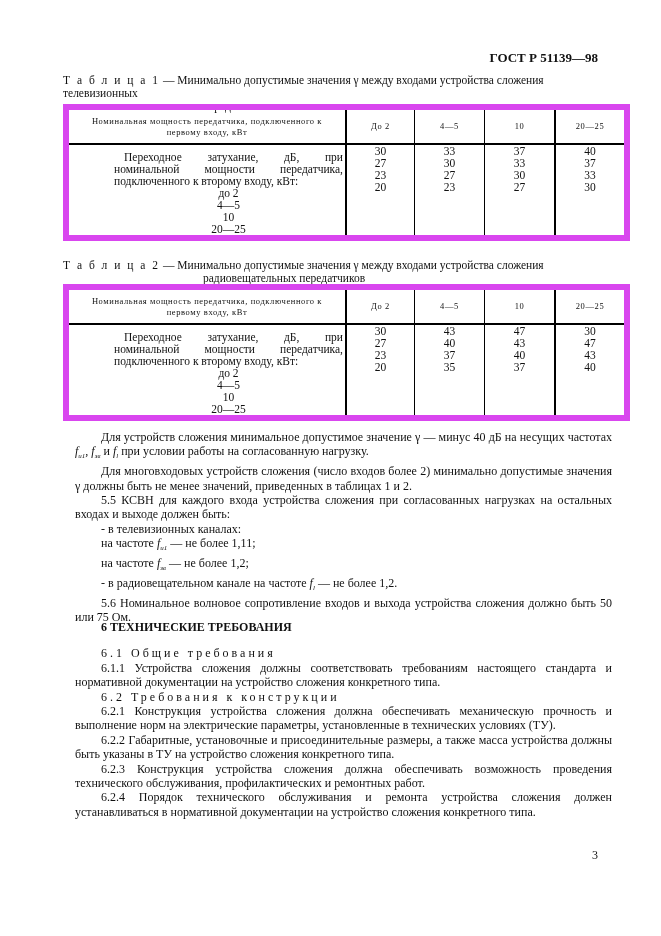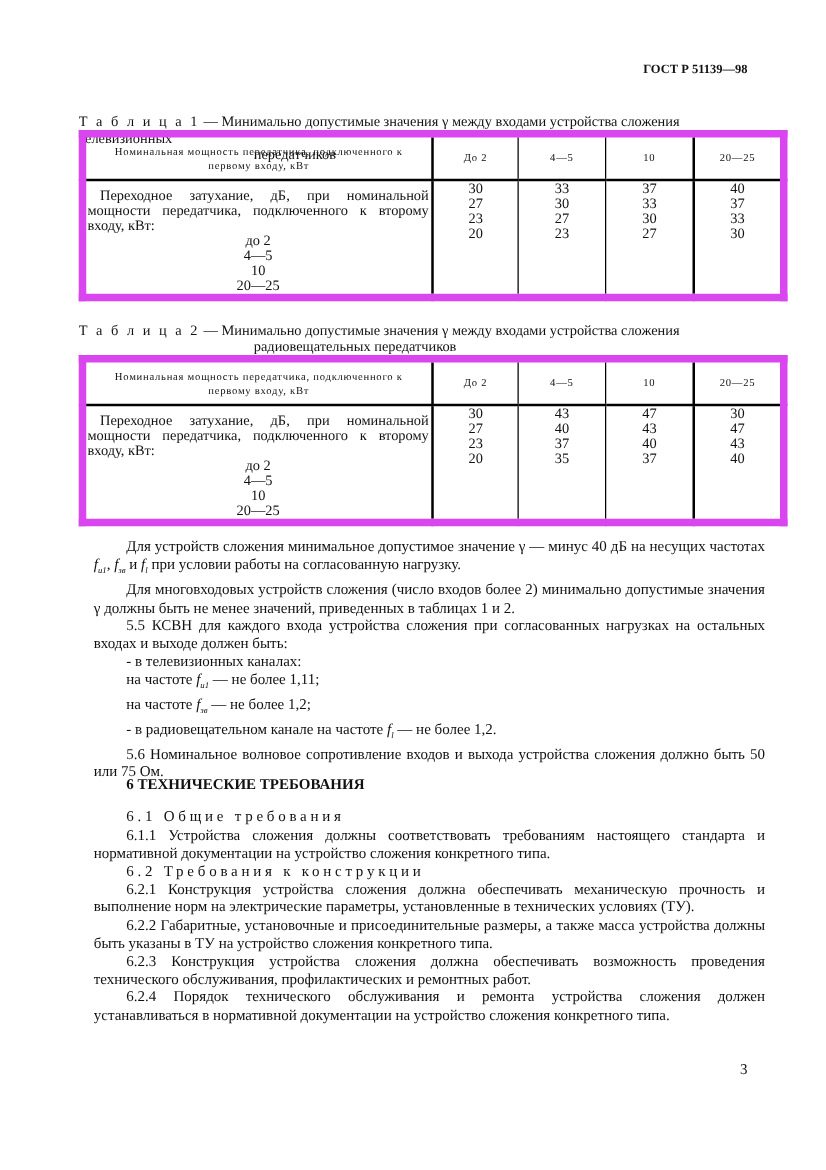--- a/index.html
+++ b/index.html
@@ -1,53 +1,53 @@
 <!DOCTYPE html>
 <html><head>
 <meta charset="utf-8">
 <style>
   html, body { margin: 0; padding: 0; background: #ffffff; }
   body { width: 661px; height: 936px; position: relative; overflow: hidden;
          font-family: "Liberation Serif", "DejaVu Serif", serif; color: #111; }
   .page { position: absolute; left: 0; top: 0; width: 661px; height: 936px; }
-  .hdr { position: absolute; top: 50px; right: 63px; font-weight: bold; font-size: 10px; text-align: center; }
+  .hdr { position: absolute; top: 50px; right: 63px; font-weight: bold; font-size: 13px; text-align: center; }
   .caption { position: absolute; left: 63px; font-size: 11.5px; line-height: 13px; width: 540px; }
   .caption .lbl { letter-spacing: 2px; }
   .caption .cont { padding-left: 140px; display:block; }
   table.t { position: absolute; left: 63px; border-collapse: collapse; font-size: 11.5px; }
   table.t td { border: 1px solid #000; vertical-align: top; padding: 0; }
   table.t tr.head td { border-bottom: 2px solid #000; height: 33px; vertical-align: middle;
       text-align: center; font-size: 8.5px; letter-spacing: 0.6px; line-height: 11px; }
   table.t td.c0 { width: 260px; border-right: 2px solid #000; }
   table.t td.c1 { width: 67px; }
   table.t td.c2 { width: 69px; }
   table.t td.c3 { width: 69px; border-right: 2px solid #000; }
   table.t td.c4 { width: 68px; }
   table.t { border: 6px solid #d946ef; }
-  .rowlabel { font-size: 11.5px; line-height: 12px; padding: 6px 2px 0 1px; }
+  .rowlabel { font-size: 11.5px; line-height: 12px; padding: 6px 2px 0 1px; margin-left: 44px; }
   .rowlabel .intro { text-indent: 10px; text-align: justify; }
   .rowlabel .sub { text-align: center; }
   .vals { text-align: center; line-height: 12px; font-size: 11.5px; padding-bottom:2px; }
   .text { position: absolute; left: 75px; width: 537px; font-size: 12px; line-height: 14.4px; text-align: justify; }
   .text p { margin: 0; }
   .ind { text-indent: 26px; }
   .ind2 { padding-left: 26px; }
   .sp { letter-spacing: 3px; }
   .h6 { font-weight: bold; font-size: 12px; padding-left: 26px; }
   .pnum { position: absolute; left: 592px; top: 848px; font-size: 12px; }
   i sub { font-size: 7px; }
 </style>
 </head>
 <body>
 
 <div class="page">
 
   <div class="hdr">ГОСТ Р 51139—98</div>
 
-  <div class="caption" style="top:92px">
+  <div class="caption" style="top:74px">
     <span class="lbl">Т а б л и ц а  1</span><span> — Минимально допустимые значения γ между входами устройства сложения телевизионных</span>
     <span class="cont">передатчиков</span>
   </div>
   <table class="t" style="top:104px">
     <tbody>
         <tr class="head">
       <td class="c0" style="padding:0 8px">Номинальная мощность передатчика, подключенного к первому входу, кВт</td>
       <td class="c1">До 2</td>
       <td class="c2">4—5</td>
       <td class="c3">10</td>

